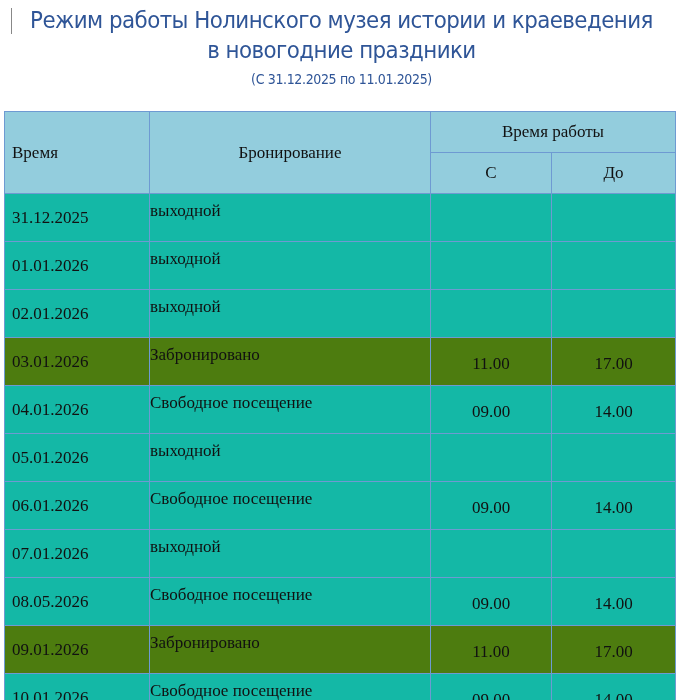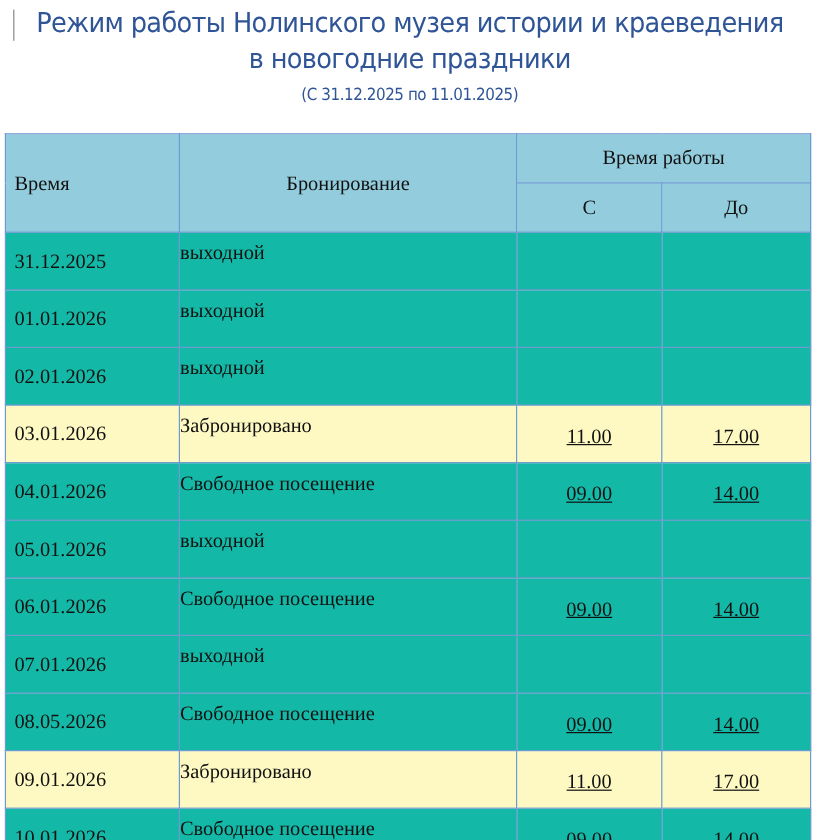--- a/index.html
+++ b/index.html
@@ -13,22 +13,22 @@
   table.schedule td, table.schedule th { border: 1.5px solid #6e9ad2; padding: 0; font-weight: normal; margin-top: 42px; }
   .hdr { background: #93cddd; }
   .hdr th { height: 40px; }
   .hdr-date { text-align: left; padding-left: 7px !important; vertical-align: middle; }
   .hdr-book { text-align: center; vertical-align: middle; }
   .hdr-time { text-align: center; height: 41px; }
   .hdr-sub { text-align: center; height: 40px; }
   .row td { height: 40px; }
   .row .c-date { text-align: left; padding-left: 7px; }
   .row .c-book { text-align: left; vertical-align: top; padding-top: 7px; }
-  .row .c-from, .row .c-to { text-align: center; vertical-align: middle; padding-top: 4px; text-decoration: underline; }
-  .row.booked { background: #fef9c3; }
+  .row .c-from, .row .c-to { text-align: center; vertical-align: middle; padding-top: 4px; }
+  .row.booked { background: #4d7c0f; }
   .row.free { background: #14b8a6; }
 </style>
 </head>
 <body>
 
 <div class="caret"></div>
 <div class="title-block">
   <div class="title-line1">Режим работы Нолинского музея истории и краеведения</div>
   <div class="title-line2">в новогодние праздники</div>
   <div class="title-line3">(С 31.12.2025 по 11.01.2025)</div>

